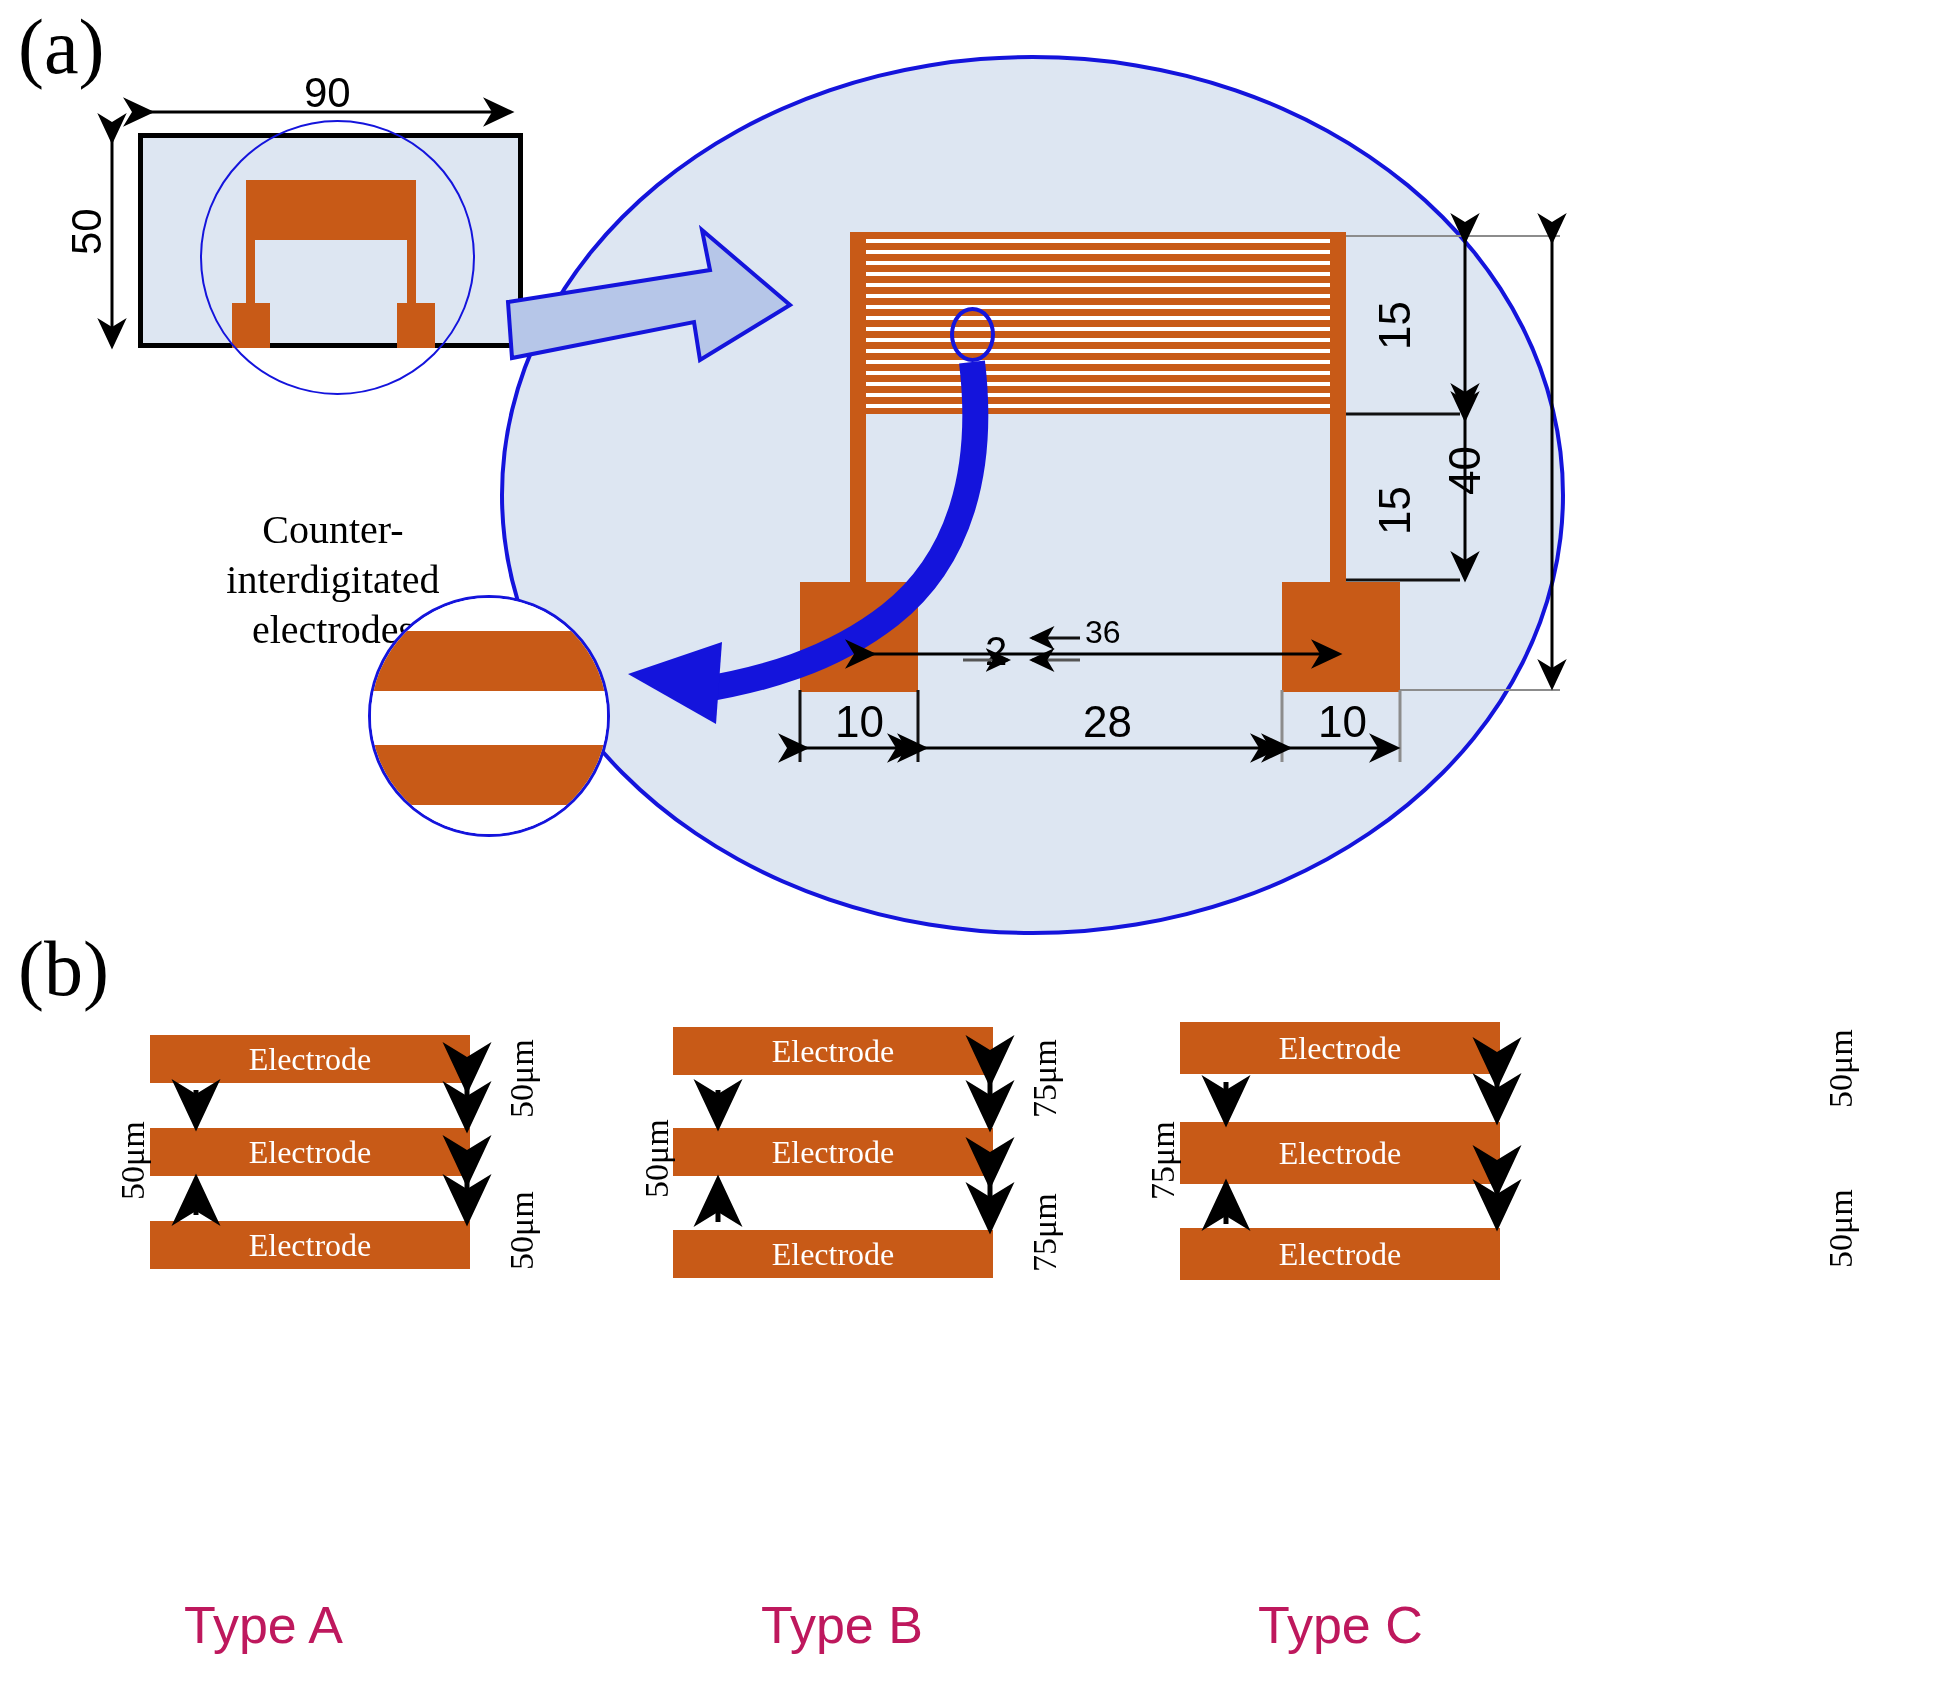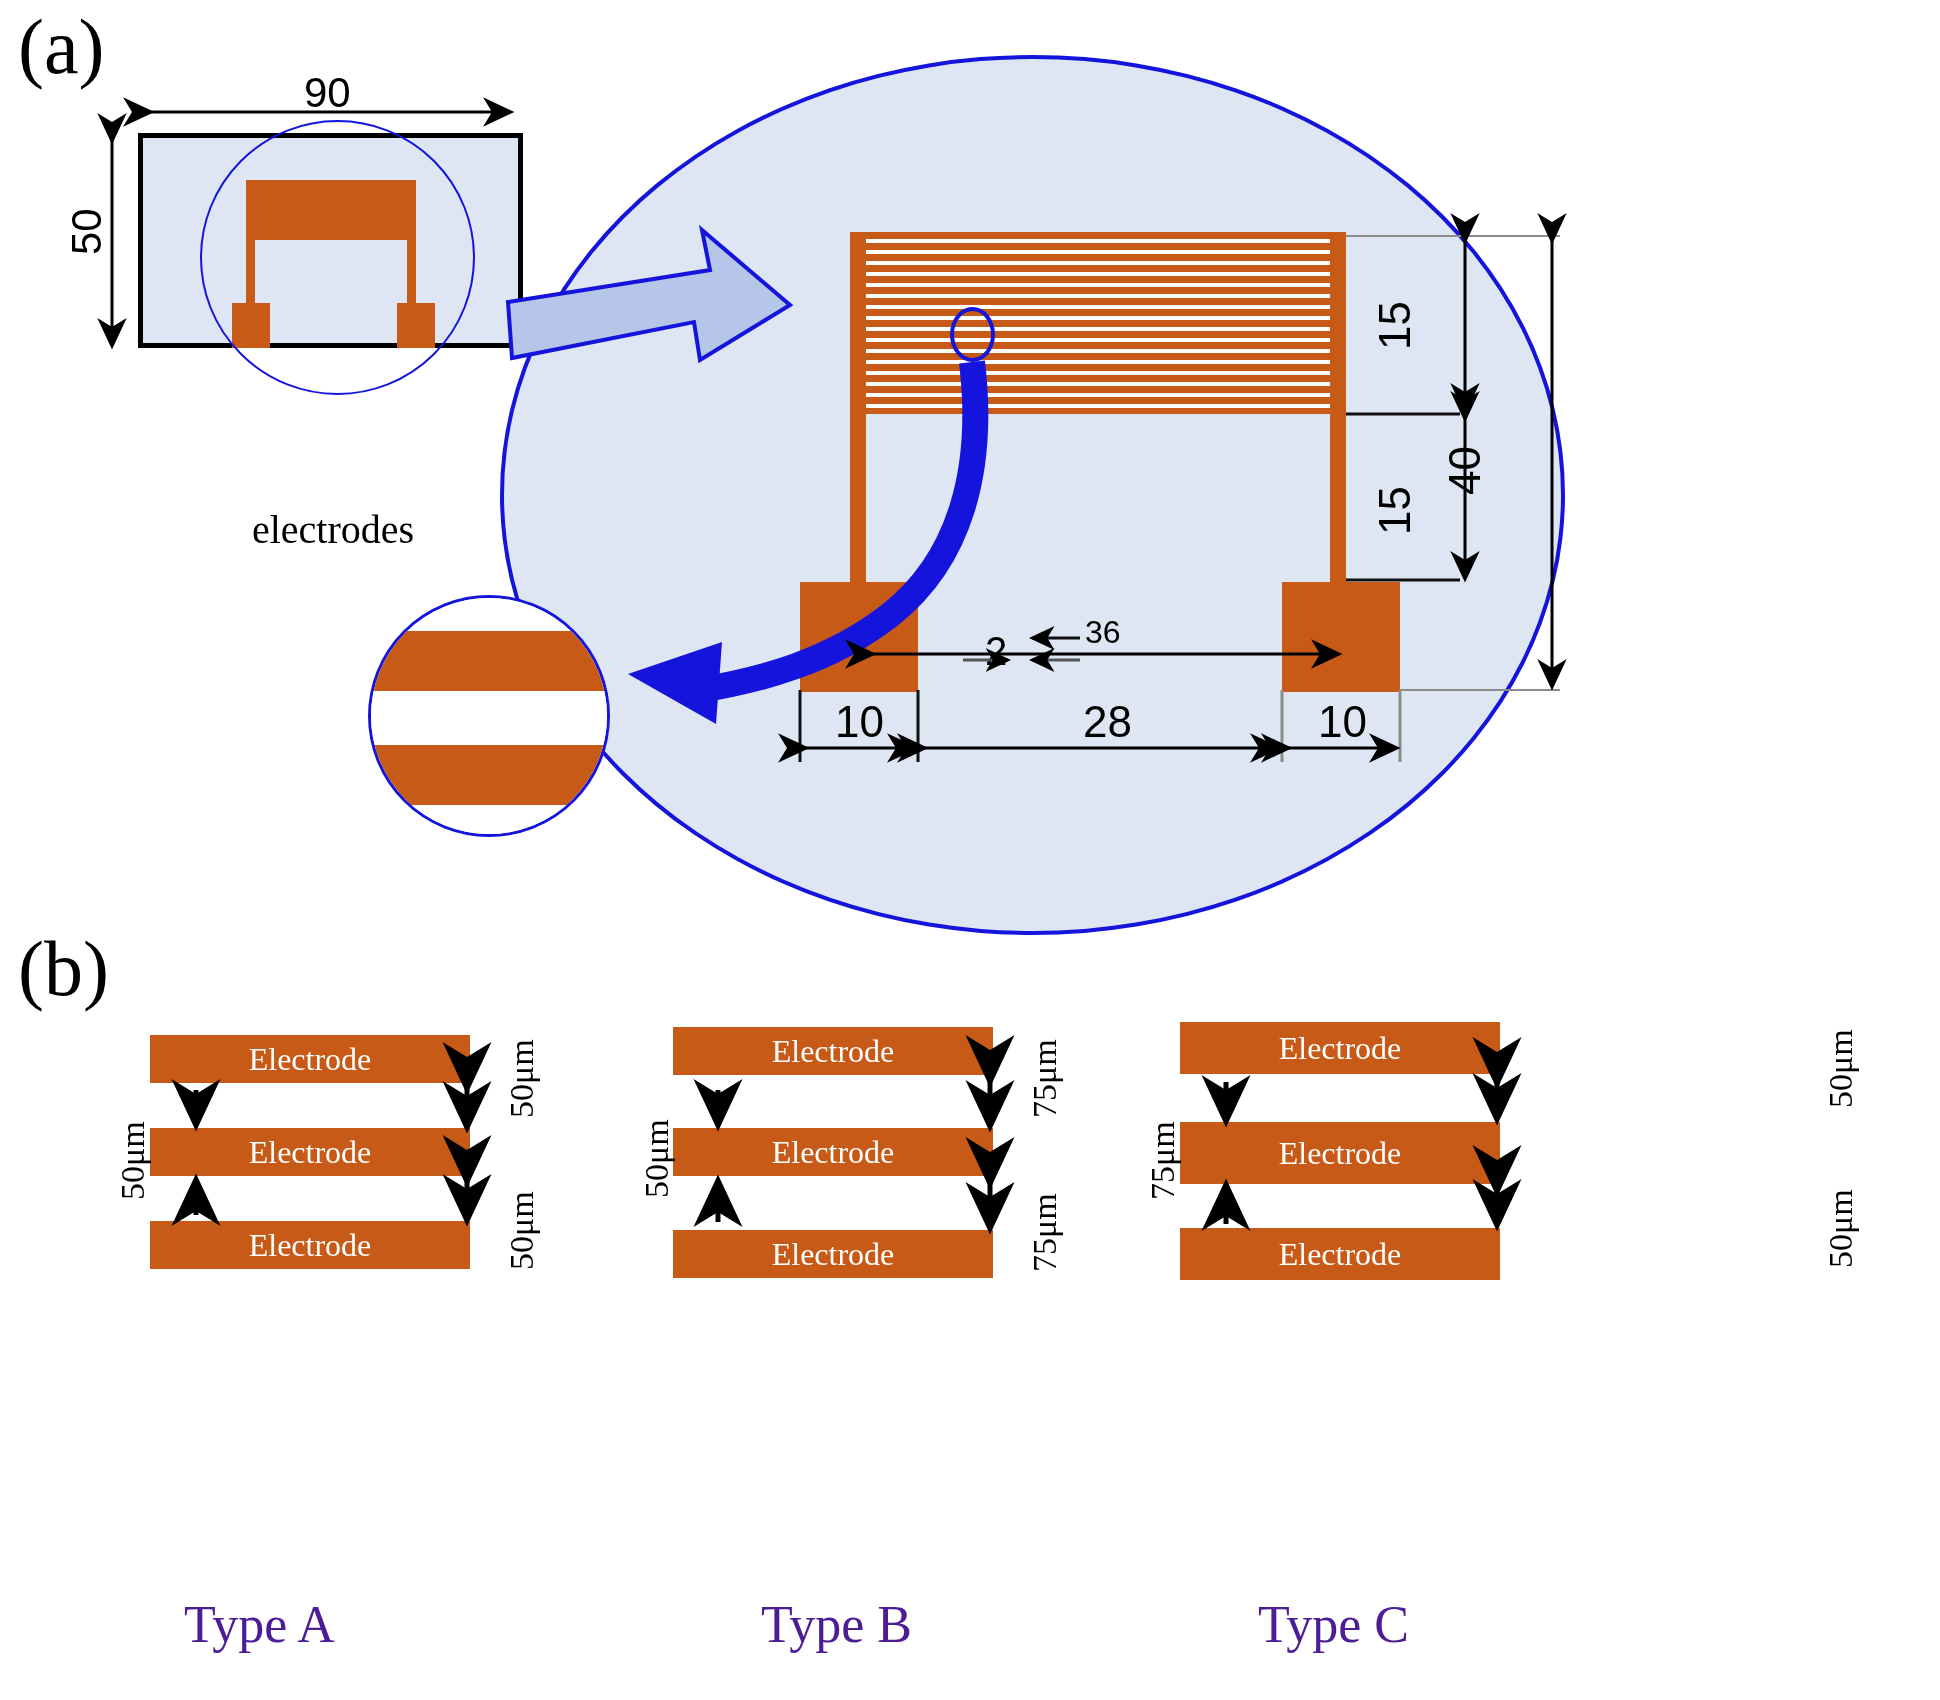--- a/index.html
+++ b/index.html
@@ -181,23 +181,23 @@
     font-family: "Liberation Serif", "DejaVu Serif", serif;
     font-size: 34px;
     color: #000;
     white-space: nowrap;
     transform-origin: 0 0;
     transform: rotate(-90deg);
     line-height: 1;
   }
   .type-caption {
     position: absolute;
-    font-family: Liberation Serif, serif;
+    font-family: Liberation Sans, sans-serif;
     font-size: 52px;
-    color: #4c1d95;
+    color: #be185d;
     white-space: nowrap;
   }
   svg.overlay {
     position: absolute;
     left: 0; top: 0;
     width: 1940px; height: 1700px;
     pointer-events: none;
   }
   .cap-a { left: 18px; top: 8px; }
   .cap-b { left: 18px; top: 930px; }
@@ -214,20 +214,21 @@
   <div id="small-left-lead" class="orange"></div>
   <div id="small-right-lead" class="orange"></div>
   <div id="small-left-pad" class="orange"></div>
   <div id="small-right-pad" class="orange"></div>
   <div id="small-circle"></div>
 
   <div class="dim-text" style="left:304px; top:72px; font-size:42px;">90</div>
   <div class="dim-text" style="left:66px; top:255px; font-size:42px; transform-origin:0 0; transform:rotate(-90deg);">50</div>
 
   <div style="position:absolute; left:158px; top:505px; width:350px; text-align:center; font-size:40px; font-family:'Liberation Serif', serif; color:#000; line-height:1.25;">
+    <div>Counter-interdigitated</div>
     <div>electrodes</div>
   </div>
 
   <div id="big-circle"></div>
   <div id="comb-wrap">
     <div id="comb-stripes"></div>
   </div>
   <div id="bus-left"></div>
   <div id="bus-right"></div>
   <div id="pad-left"></div>

